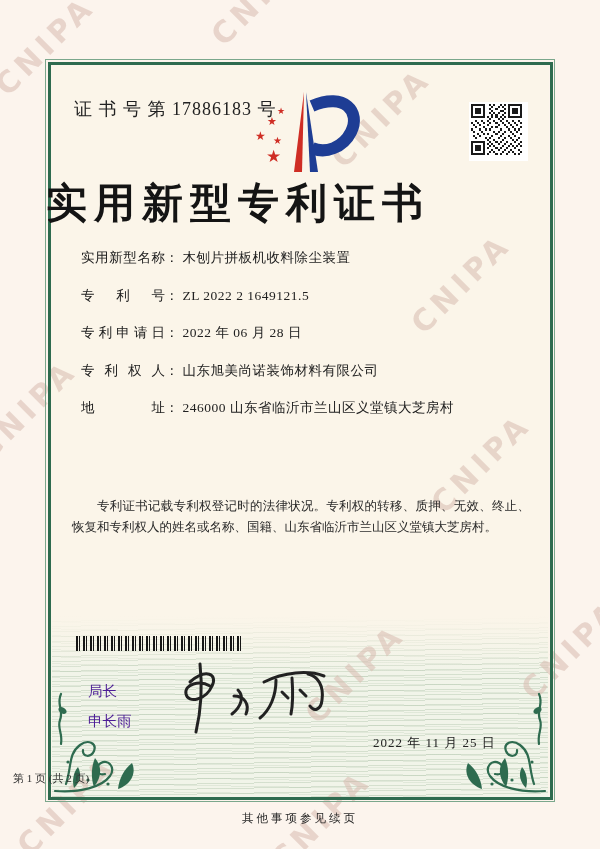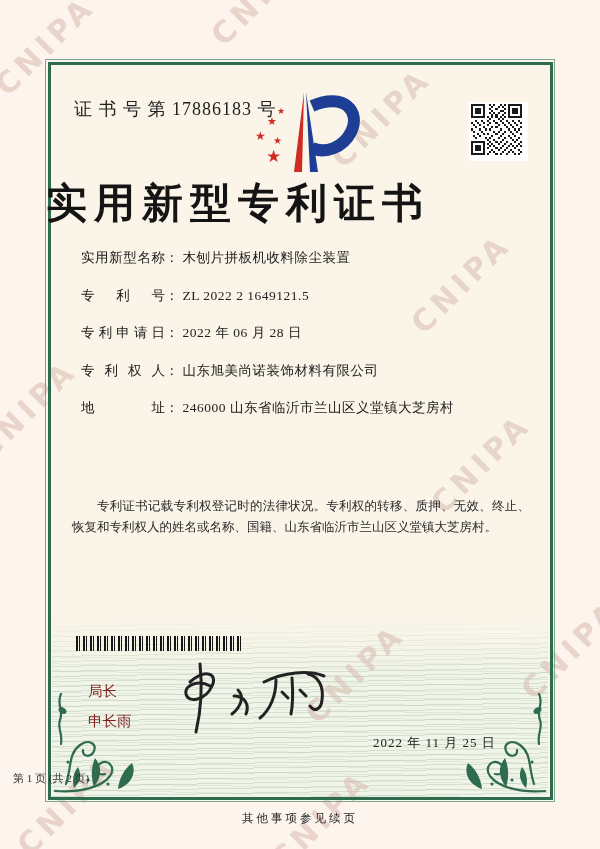--- a/index.html
+++ b/index.html
@@ -44,21 +44,21 @@
 
   .paras{position:absolute;left:72px;top:496px;width:458px;font-size:12.5px;line-height:21px;
     color:#2a2a2a;text-align:justify;}
   .paras p{margin:0;text-indent:2em;}
 
   .barcode{position:absolute;left:76px;top:636px;width:166px;height:15px;
     background:repeating-linear-gradient(90deg,#161616 0 2px,rgba(0,0,0,0) 2px 3px,#161616 3px 4px,
       rgba(0,0,0,0) 4px 7px,#161616 7px 9px,rgba(0,0,0,0) 9px 10px,#161616 10px 11px,rgba(0,0,0,0) 11px 14px);}
 
   .director{position:absolute;left:88px;top:676px;font-family:"Liberation Sans","DejaVu Sans",sans-serif;
-    font-size:14.5px;color:#7f1d1d;line-height:30px;font-weight:500;}
+    font-size:14.5px;color:#4c1d95;line-height:30px;font-weight:500;}
   .signature{position:absolute;left:160px;top:656px;width:185px;height:80px;}
   .grant-date{position:absolute;left:373px;top:734px;font-size:13px;letter-spacing:1px;color:#222;}
   .page-info{position:absolute;left:13px;top:771px;width:600px;text-align:left;font-size:11px;color:#333;}
   .footer-note{position:absolute;left:0;top:811px;width:600px;text-align:center;
     font-size:11.5px;letter-spacing:3px;color:#2a2a2a;}
 </style>
 </head>
 <body>
 
 <div class="page">

